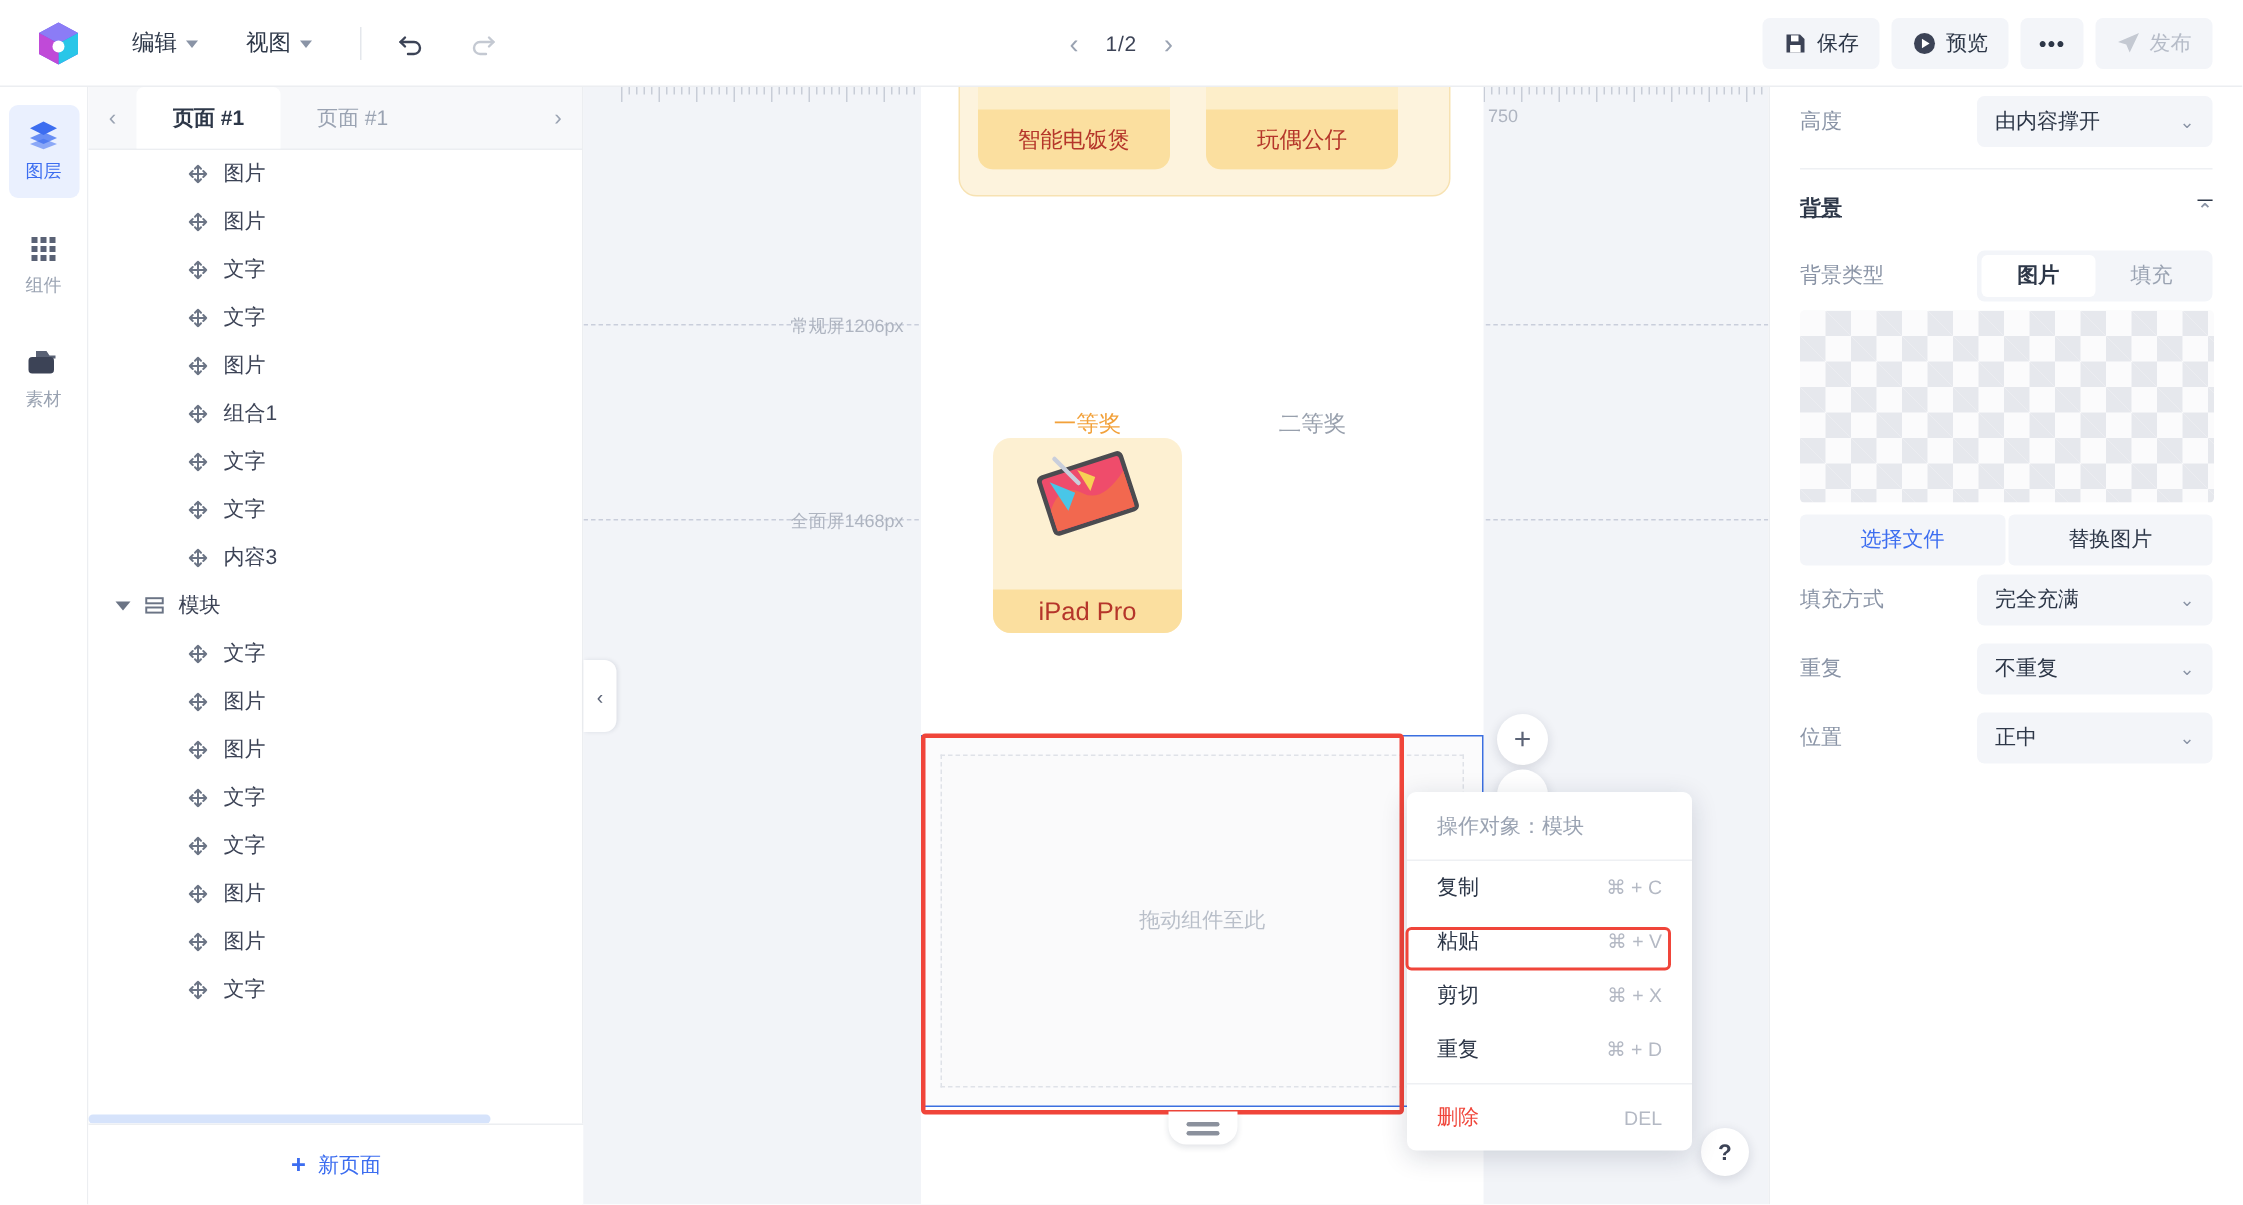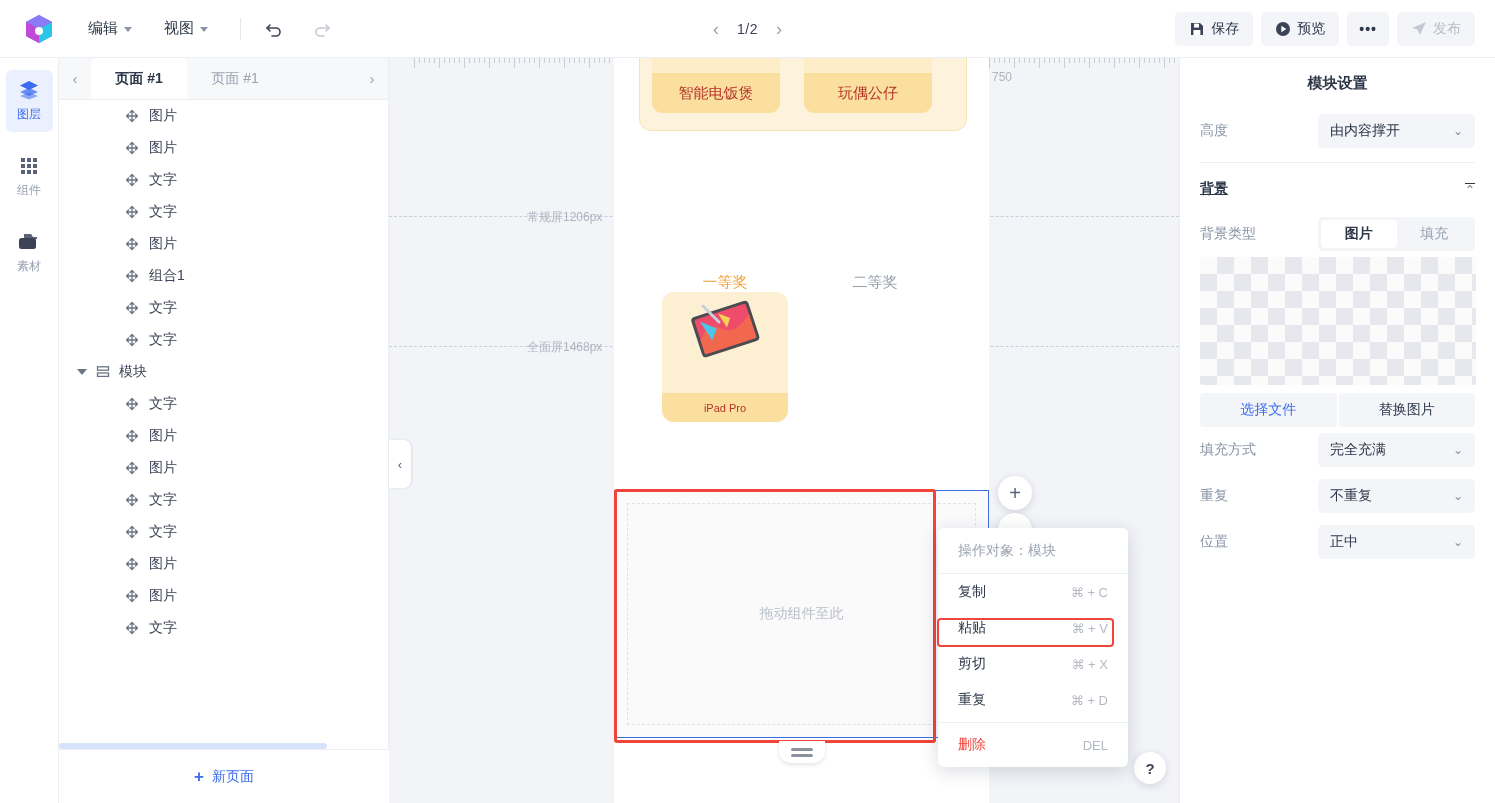--- a/index.html
+++ b/index.html
@@ -172,21 +172,21 @@
   .prize-title { font-size: 15px; }
   .prize-title.gold { color: #f2a13a; }
   .prize-title.gray { color: #98a0ad; }
   .prize-card {
     width: 126px; height: 130px; border-radius: 12px; background: #fdf0d2;
     overflow: hidden; display: flex; flex-direction: column;
   }
   .prize-card .pic { flex: 1; display: flex; align-items: center; justify-content: center; }
   .prize-card .cap {
     height: 38px; background: #fbdf9f; display: flex; align-items: center;
-    justify-content: center; font-size: 11px; color: #b5352a; margin-top: 29px;
+    justify-content: center; font-size: 17px; color: #b5352a; margin-top: 29px;
   }
 
   .module-slot {
     position: absolute; left: 0; top: 432px; width: 375px; height: 248px;
     background: #fbfbfc; border: 1px solid #3b6fe0;
   }
   .drop-zone {
     position: absolute; inset: 12px; border: 1px dashed #dfe2e8;
     display: flex; align-items: center; justify-content: center;
     color: #b9bfc9; font-size: 14px; background: #fafafb;
@@ -479,20 +479,30 @@
         </div>
         <div class="tree-row lvl1">
           <span class="mv">
             <svg width="14" height="14" viewBox="0 0 14 14">
               <g stroke="#6b7485" stroke-width="1.3" stroke-linecap="round">
                 <path d="M7 1.5v11M1.5 7h11M7 1.5l-2 2M7 1.5l2 2M7 12.5l-2-2M7 12.5l2-2M1.5 7l2-2M1.5 7l2 2M12.5 7l-2-2M12.5 7l-2 2"></path>
               </g>
             </svg>
           </span>
           <span>文字</span>
+        </div>
+        <div class="tree-row lvl1">
+          <span class="mv">
+            <svg width="14" height="14" viewBox="0 0 14 14">
+              <g stroke="#6b7485" stroke-width="1.3" stroke-linecap="round">
+                <path d="M7 1.5v11M1.5 7h11M7 1.5l-2 2M7 1.5l2 2M7 12.5l-2-2M7 12.5l2-2M1.5 7l2-2M1.5 7l2 2M12.5 7l-2-2M12.5 7l-2 2"></path>
+              </g>
+            </svg>
+          </span>
+          <span>内容3</span>
         </div>
         <div class="tree-row lvl0" style="padding-left: 18px;">
           <span class="twisty"></span>
           <span class="grp-icon">
             <svg width="14" height="14" viewBox="0 0 14 14">
               <g fill="none" stroke="#6b7485" stroke-width="1.3">
                 <rect x="1.5" y="1.8" width="11" height="3.4"></rect>
                 <rect x="1.5" y="8" width="11" height="3.4"></rect>
               </g>
             </svg>
@@ -859,21 +869,20 @@
         <div class="ctx-sep"></div>
         <div class="ctx-item danger">
           <span>删除</span>
           <span class="sc">DEL</span>
         </div>
       </div>
   </div>
   <div class="ctx-hl"></div>
 
   <div class="rightpanel">
-    <div class="rp-title">模块设置</div>
 
     <div class="rp-row">
       <span class="rp-label">高度</span>
       <div class="select">
         <span>由内容撑开</span>
         <span class="chev-dn">⌄</span>
       </div>
     </div>
 
     <div class="rp-sep"></div>

